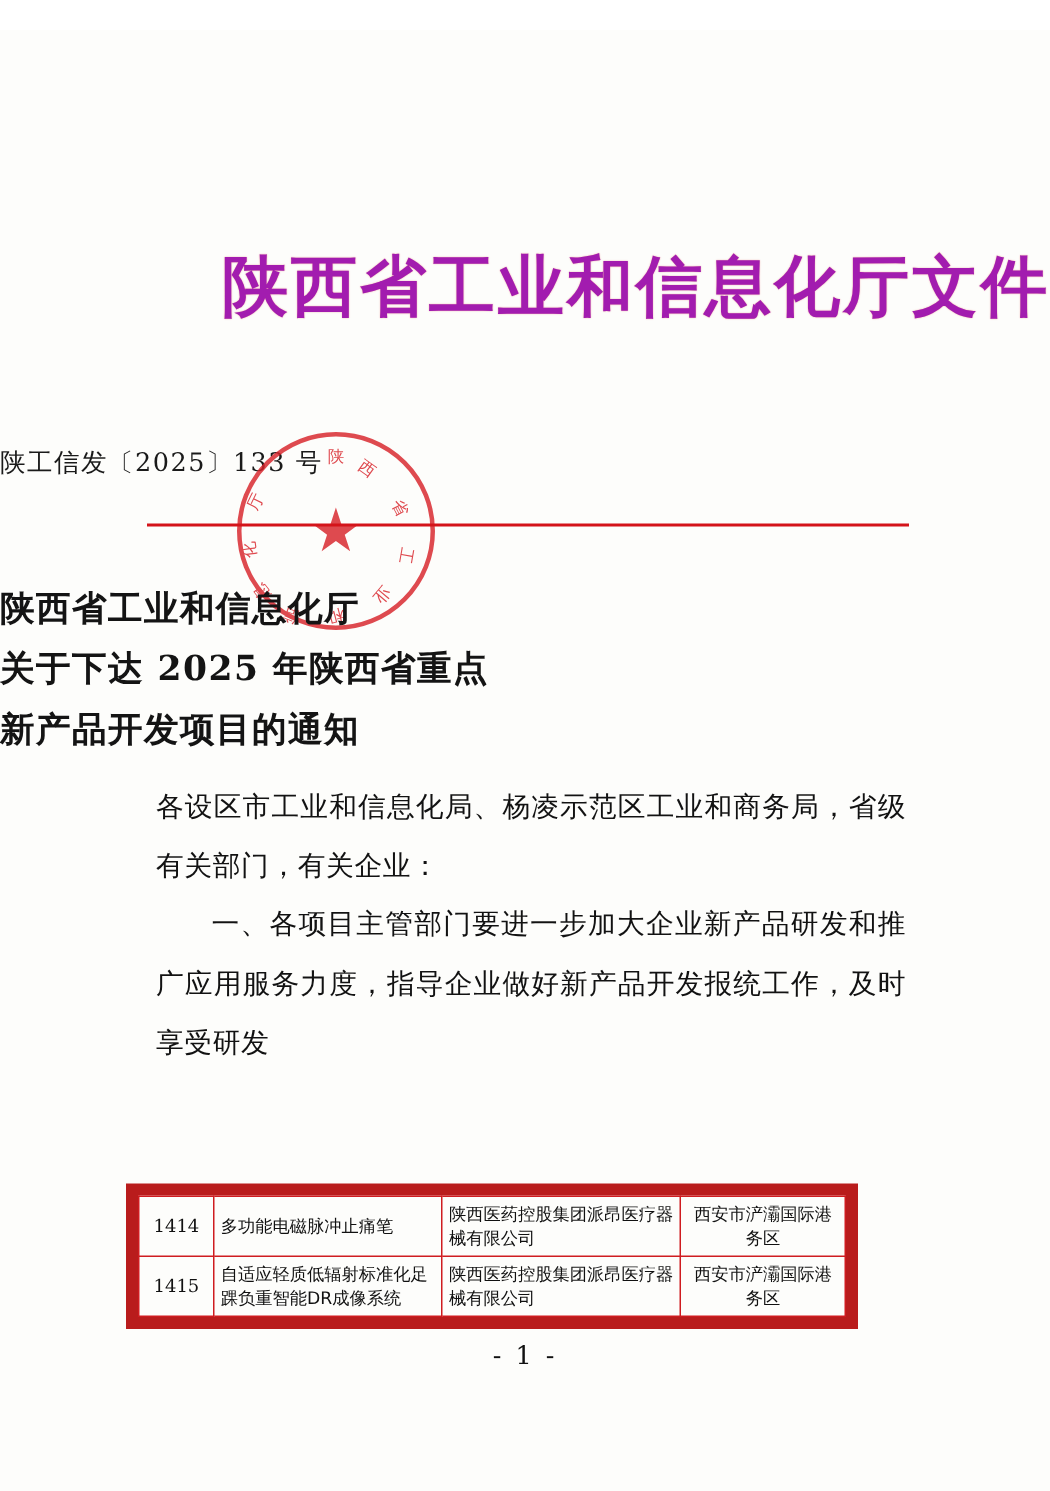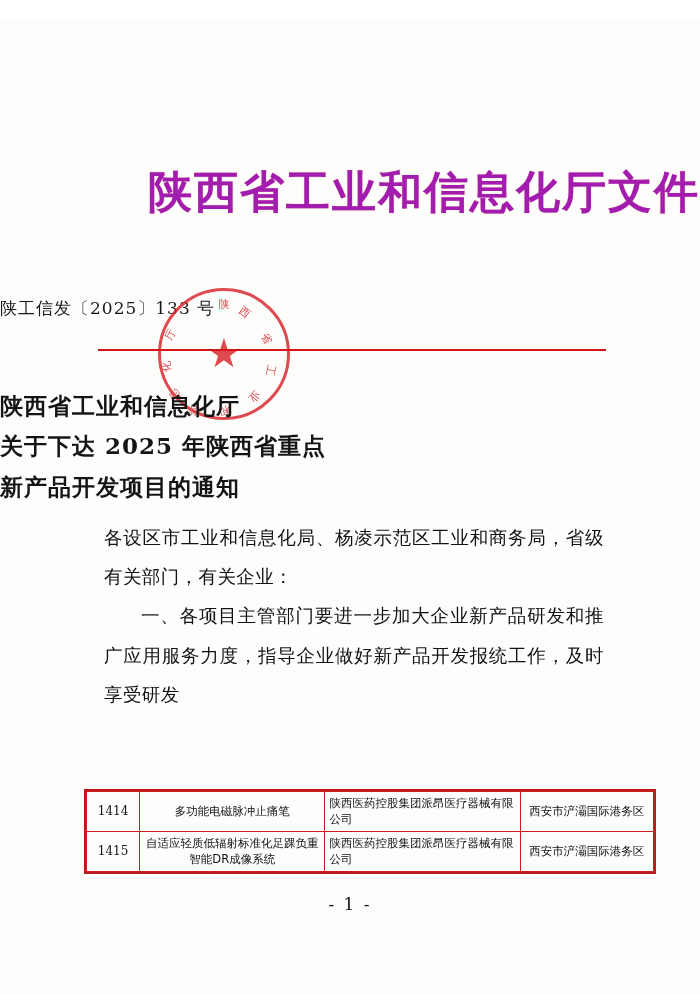--- a/index.html
+++ b/index.html
@@ -125,22 +125,22 @@
     margin: 0;
   }
   .body-text p.indent {
     text-indent: 2em;
   }
   
   .table-wrap {
     position: absolute;
     top: 789px;
     left: 84px;
-    width: 572px;
-    border: 2px solid #b91c1c;
+    width: 488px;
+    border: 8px solid #b91c1c;
     box-sizing: border-box;
   }
   table.project-table {
     border-collapse: collapse;
     width: 100%;
     font-family: "DejaVu Sans", sans-serif;
     font-size: 11.5px;
     color: #111;
   }
   table.project-table td {
@@ -150,21 +150,21 @@
     vertical-align: middle;
   }
   td.col-id {
     width: 44px;
     text-align: center;
     font-family: "DejaVu Serif", serif;
     font-size: 12px;
   }
   td.col-name {
     width: 176px;
-    text-align: center;
+    text-align: left;
   }
   td.col-company {
     width: 186px;
     text-align: left;
   }
   td.col-area {
     width: 124px;
     text-align: center;
     margin-top: 12px;
   }

